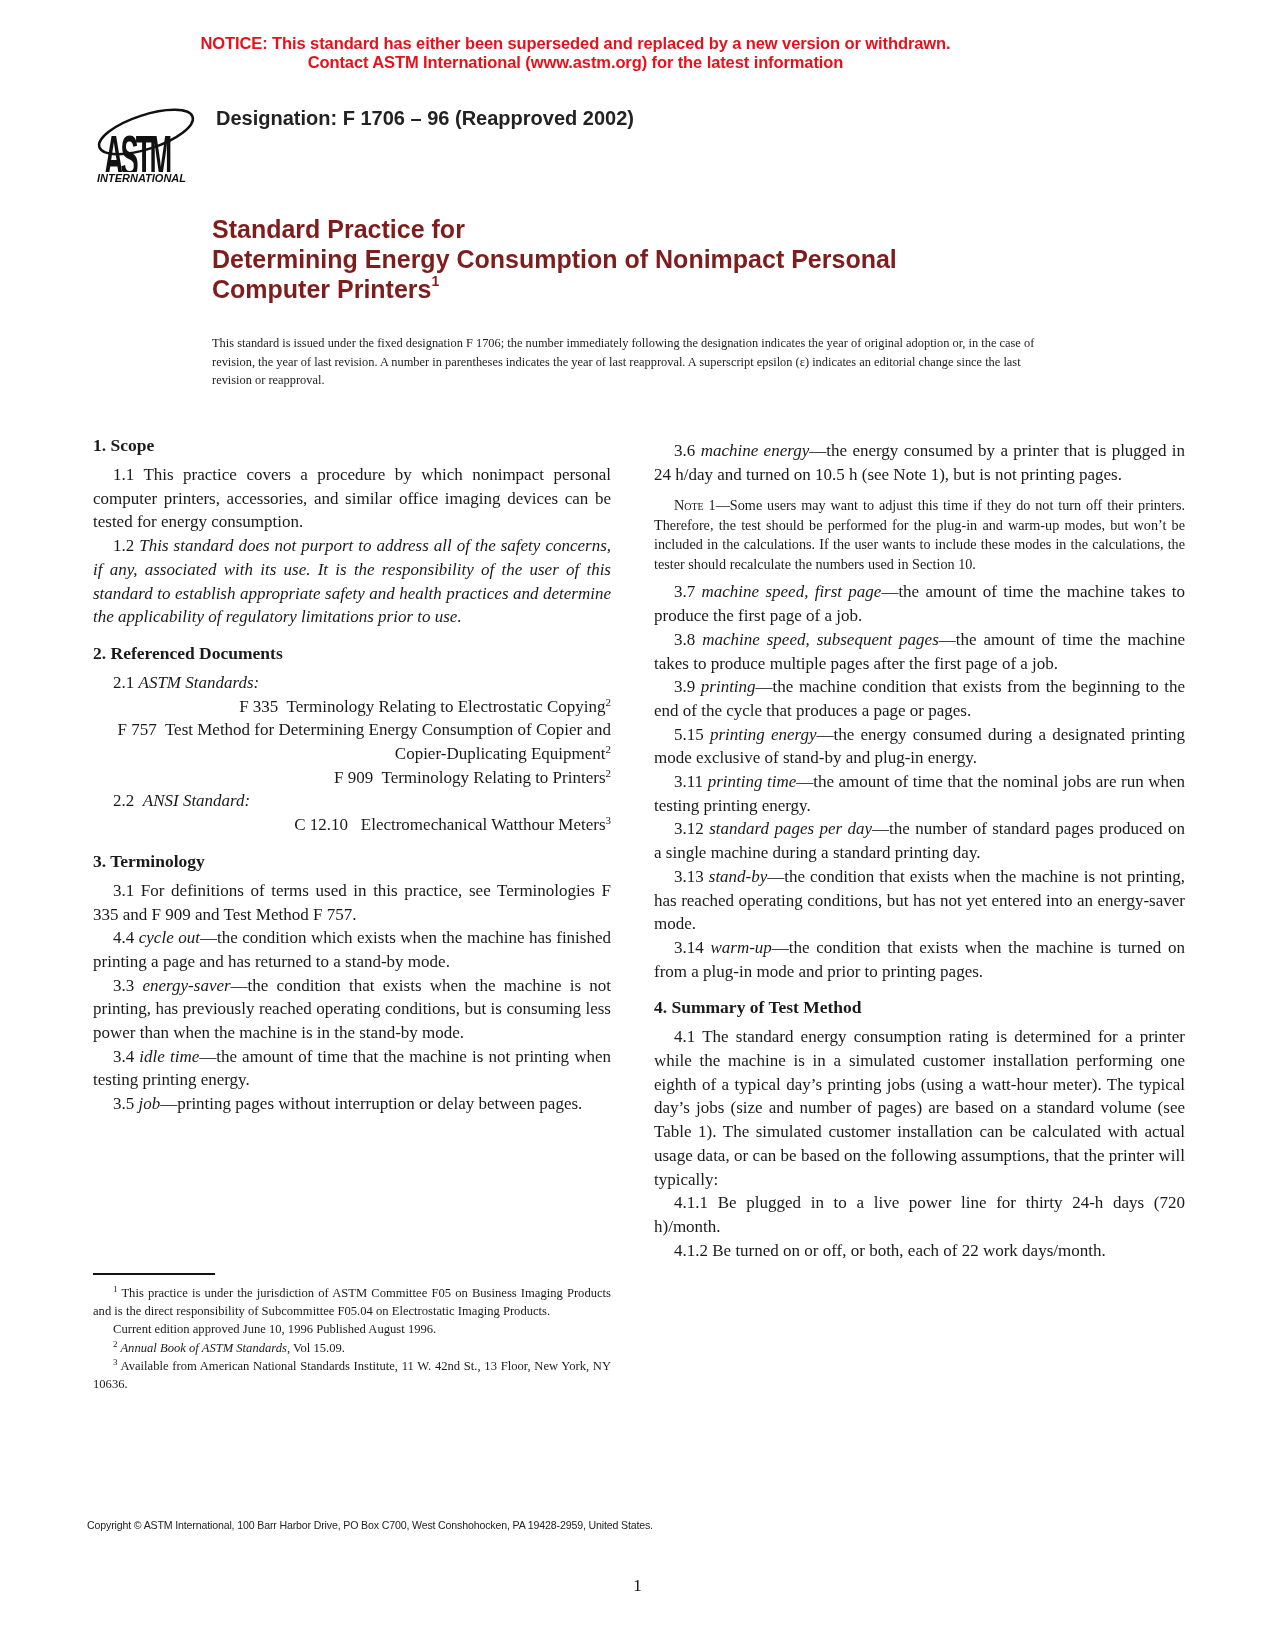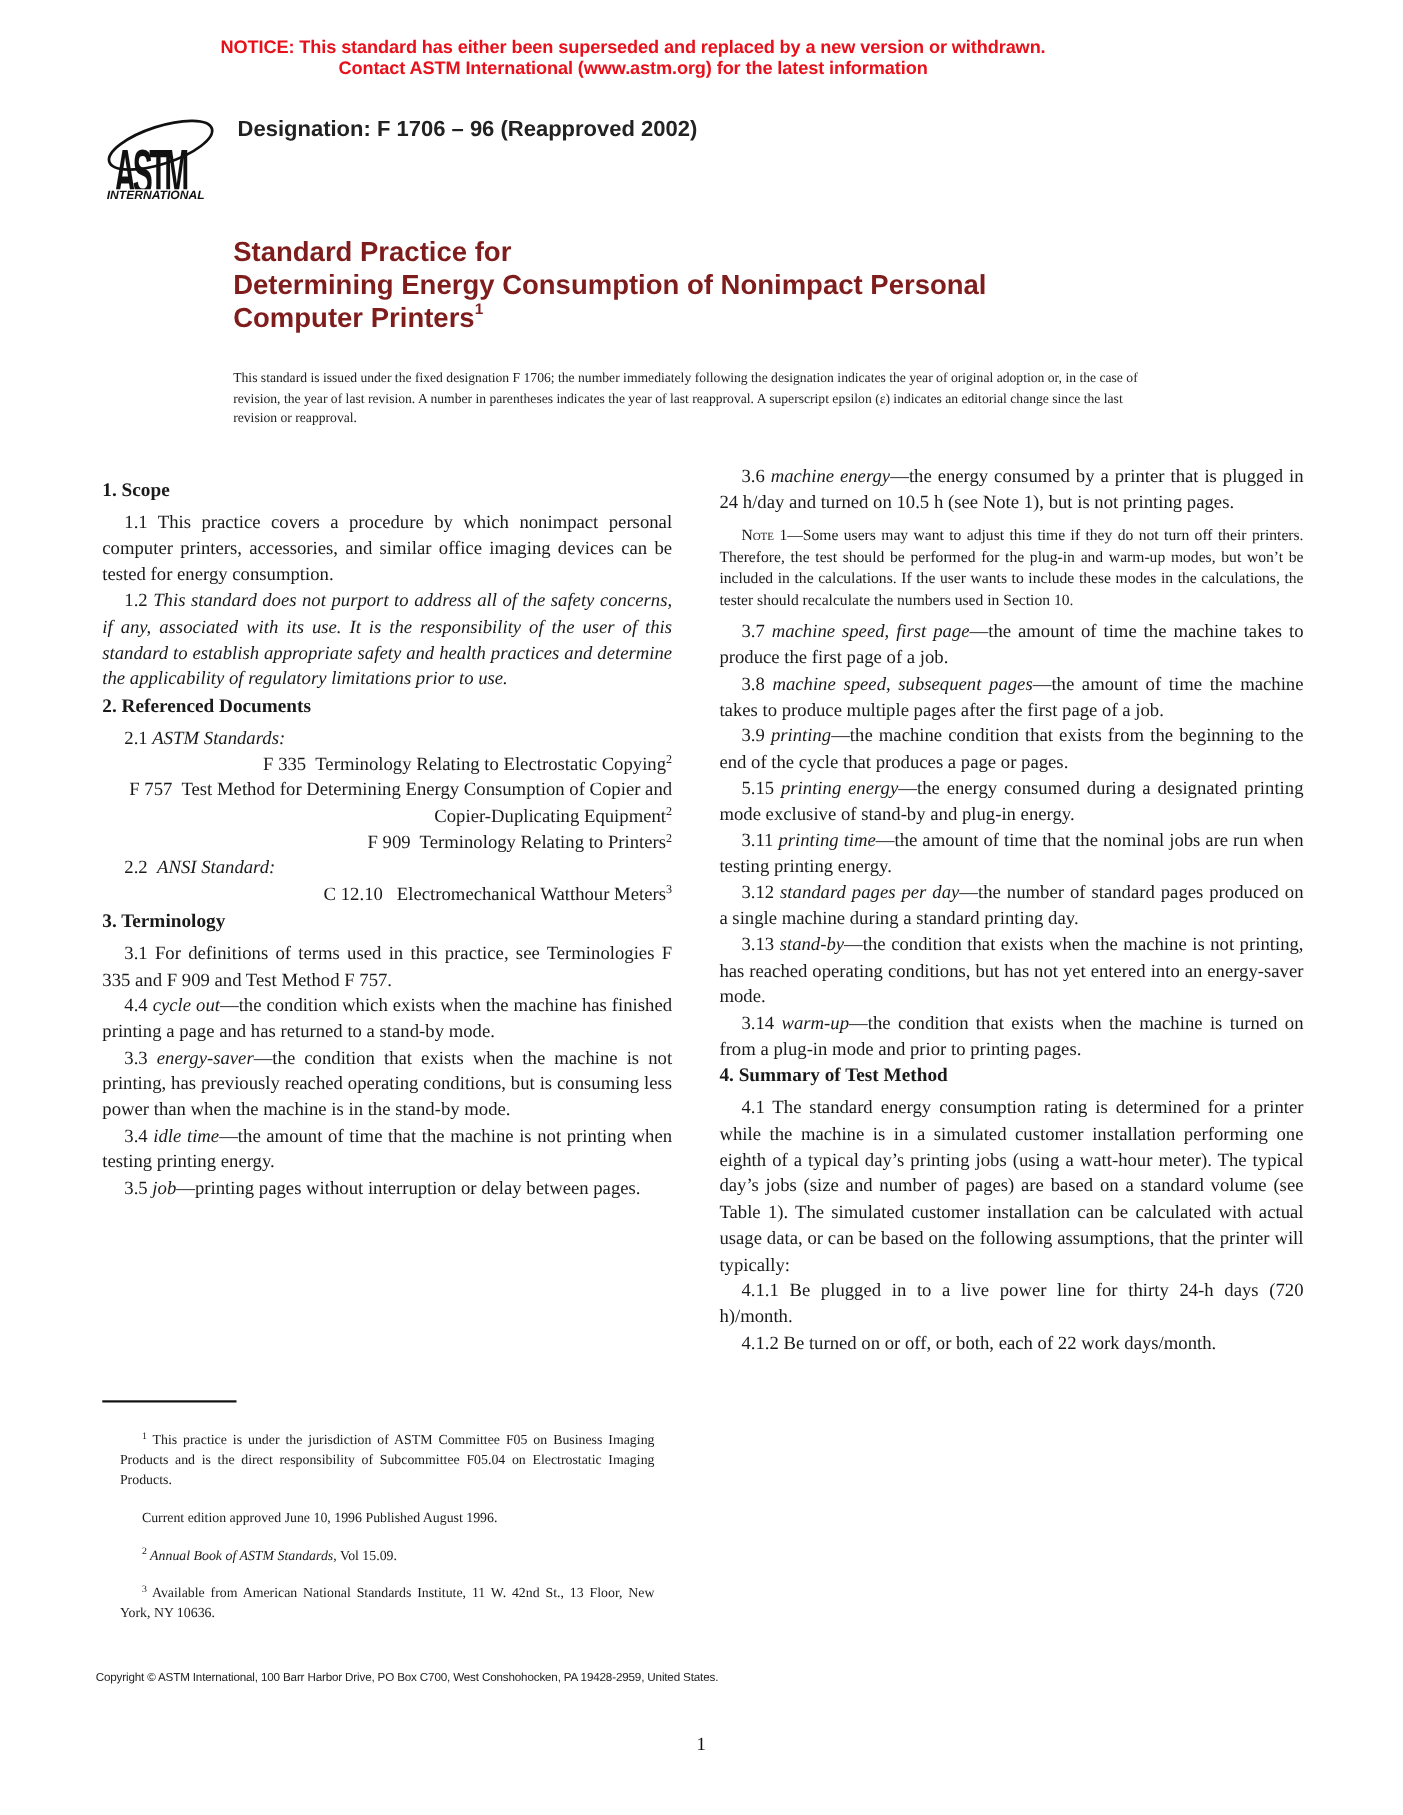--- a/index.html
+++ b/index.html
@@ -19,35 +19,35 @@
   .title-block { position: absolute; left: 212px; top: 214px; font-family: "Liberation Sans", sans-serif;
                  font-weight: bold; font-size: 25px; line-height: 30px; color: #7f1d1d; }
   .title-block sup { font-size: 14px; vertical-align: 12px; line-height: 0; }
 
   .preamble { position: absolute; left: 212px; top: 334px; width: 845px; font-family: "Liberation Serif", serif;
               font-size: 12.4px; line-height: 18.5px; color: #222; }
 
   .col { position: absolute; font-family: "Liberation Serif", serif; font-size: 17px;
          line-height: 23.7px; text-align: justify; color: #1a1a1a; }
   .col-left { left: 93px; top: 433px; width: 518px; }
-  .col-right { left: 654px; top: 415px; width: 531px; }
+  .col-right { left: 654px; top: 433px; width: 531px; }
 
   .col h2 { font-size: 17.5px; font-weight: bold; margin: 0 0 6px 0; line-height: 24px; }
-  .col h2.gap { }
+  .col h2.gap { margin-top: 12px; }
   .col p { margin: 0; text-indent: 20px; }
   .col p.ref-hang { text-indent: -20px; padding-left: 40px; text-align: right; }
   .col p.note { font-size: 14.2px; line-height: 19.5px; margin: 10px 0 6px 0; }
   .col p.note .smallcaps { font-variant: small-caps; }
   .col sup { font-size: 11px; vertical-align: 6px; line-height: 0; }
   .col em { font-style: italic; }
 
   .fn-rule { position: absolute; left: 93px; top: 1273px; width: 122px; height: 2px; background: #111; }
   .footnotes { position: absolute; left: 93px; top: 1284px; width: 518px; font-family: "Liberation Serif", serif;
                font-size: 12.6px; line-height: 18.2px; text-align: justify; color: #1a1a1a; }
-  .footnotes p { margin: 16px; text-indent: 20px; }
+  .footnotes p { margin: 0; text-indent: 20px; }
   .footnotes sup { font-size: 9px; vertical-align: 5px; line-height: 0; }
 
   .copyright { position: absolute; left: 87px; top: 1519px; font-family: "Liberation Sans", sans-serif;
                font-size: 10.6px; color: #222; letter-spacing: -0.15px; }
   .page-num { position: absolute; left: 0; width: 1275px; top: 1576px; text-align: center;
               font-family: "Liberation Serif", serif; font-size: 17px; color: #111; }
 </style>
 </head>
 <body>
 

